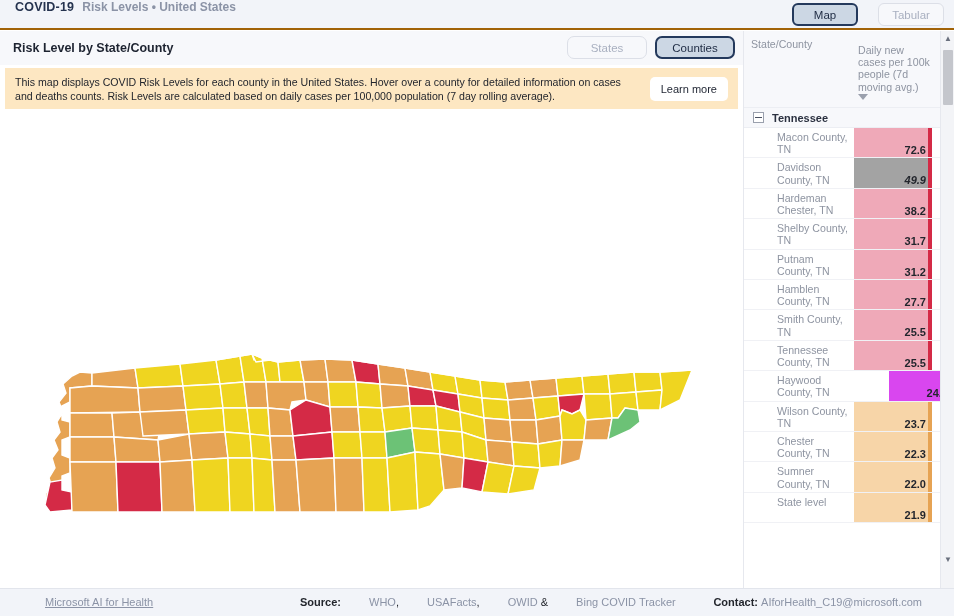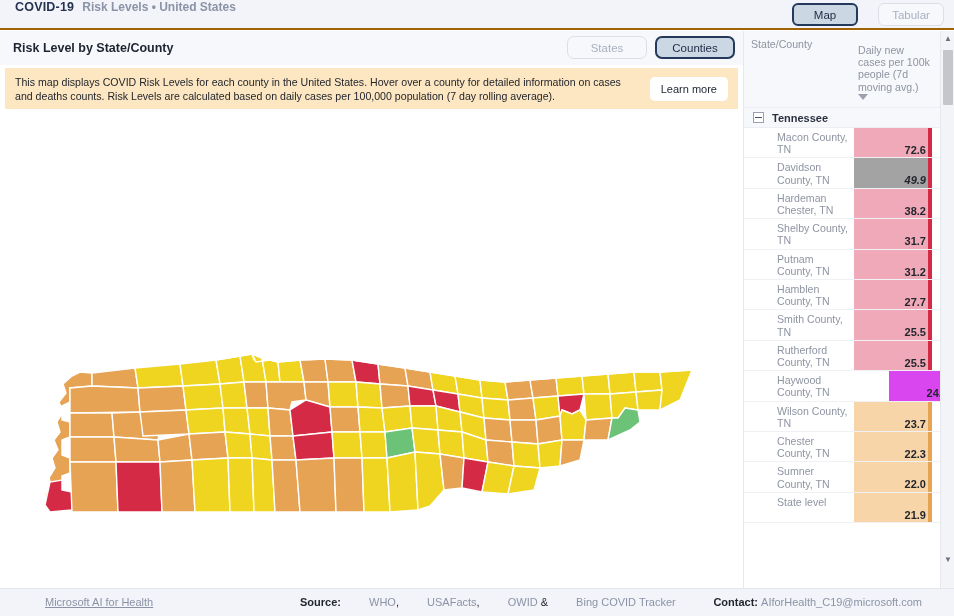--- a/index.html
+++ b/index.html
@@ -430,21 +430,21 @@
         </div>
         <div class="data-row">
           <div class="cell-name">Hamblen County, TN</div>
           <div class="cell-val" style="background: rgb(239, 169, 184);">27.7<span class="bar-end" style="background: rgb(212, 42, 70);"></span></div>
         </div>
         <div class="data-row">
           <div class="cell-name">Smith County, TN</div>
           <div class="cell-val" style="background: rgb(239, 169, 184);">25.5<span class="bar-end" style="background: rgb(212, 42, 70);"></span></div>
         </div>
         <div class="data-row">
-          <div class="cell-name">Rutherford County, TN</div>
+          <div class="cell-name">Tennessee County, TN</div>
           <div class="cell-val" style="background: rgb(239, 169, 184);">25.5<span class="bar-end" style="background: rgb(212, 42, 70);"></span></div>
         </div>
         <div class="data-row">
           <div class="cell-name">Haywood County, TN</div>
           <div class="cell-val" style="background: #d946ef; margin-left: 48px;">24.8<span class="bar-end" style="background: rgb(230, 163, 83);"></span></div>
         </div>
         <div class="data-row">
           <div class="cell-name">Wilson County, TN</div>
           <div class="cell-val" style="background: rgb(247, 213, 168);">23.7<span class="bar-end" style="background: rgb(230, 163, 83);"></span></div>
         </div>

